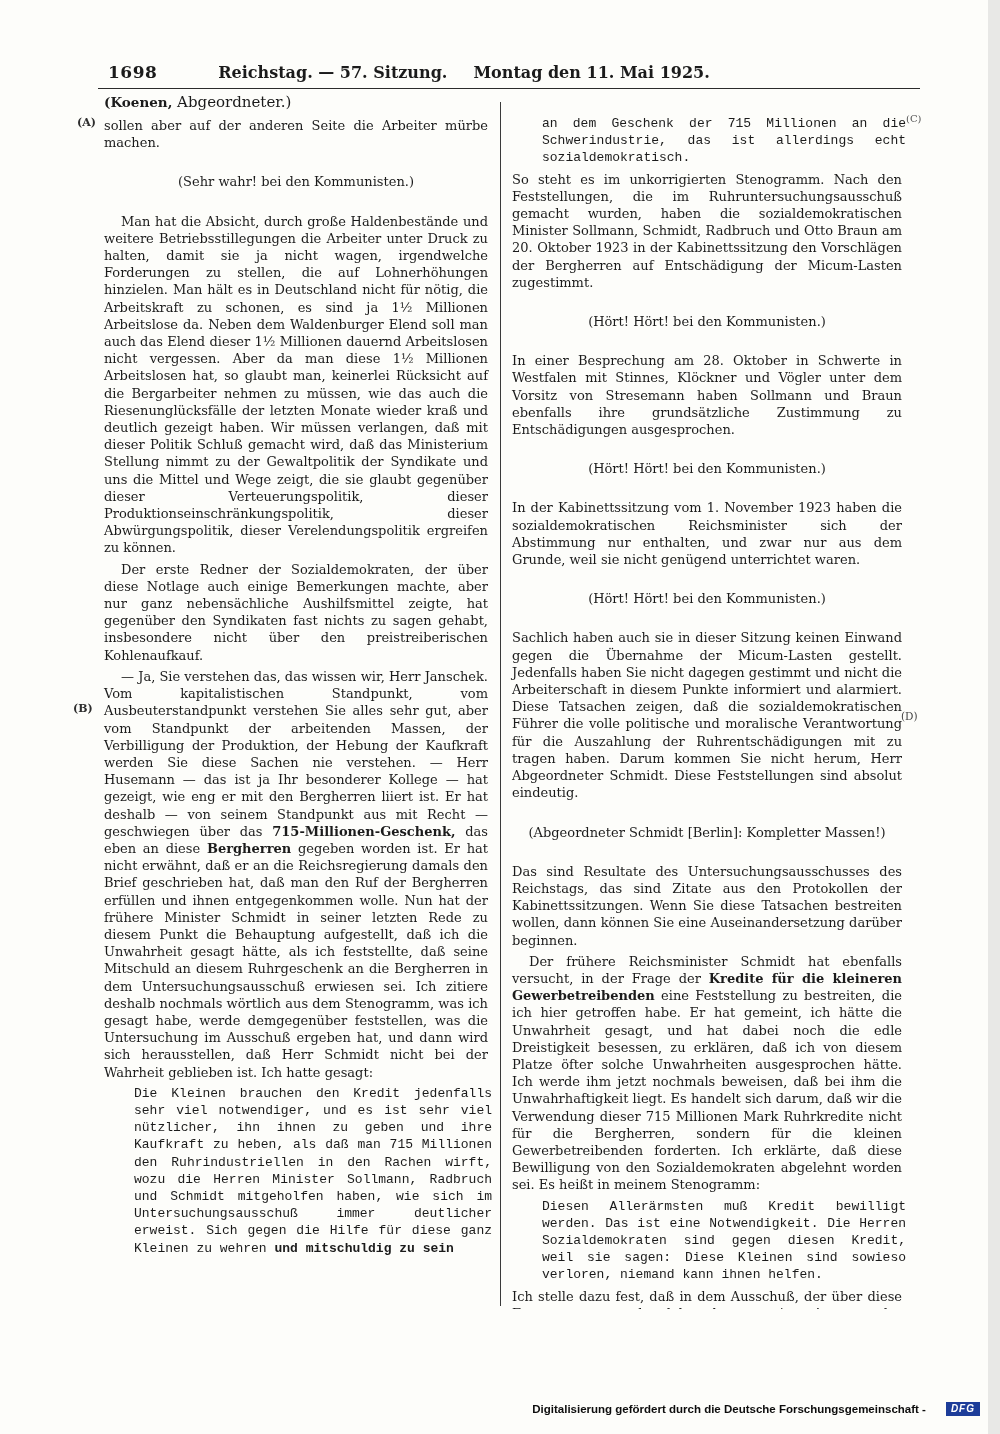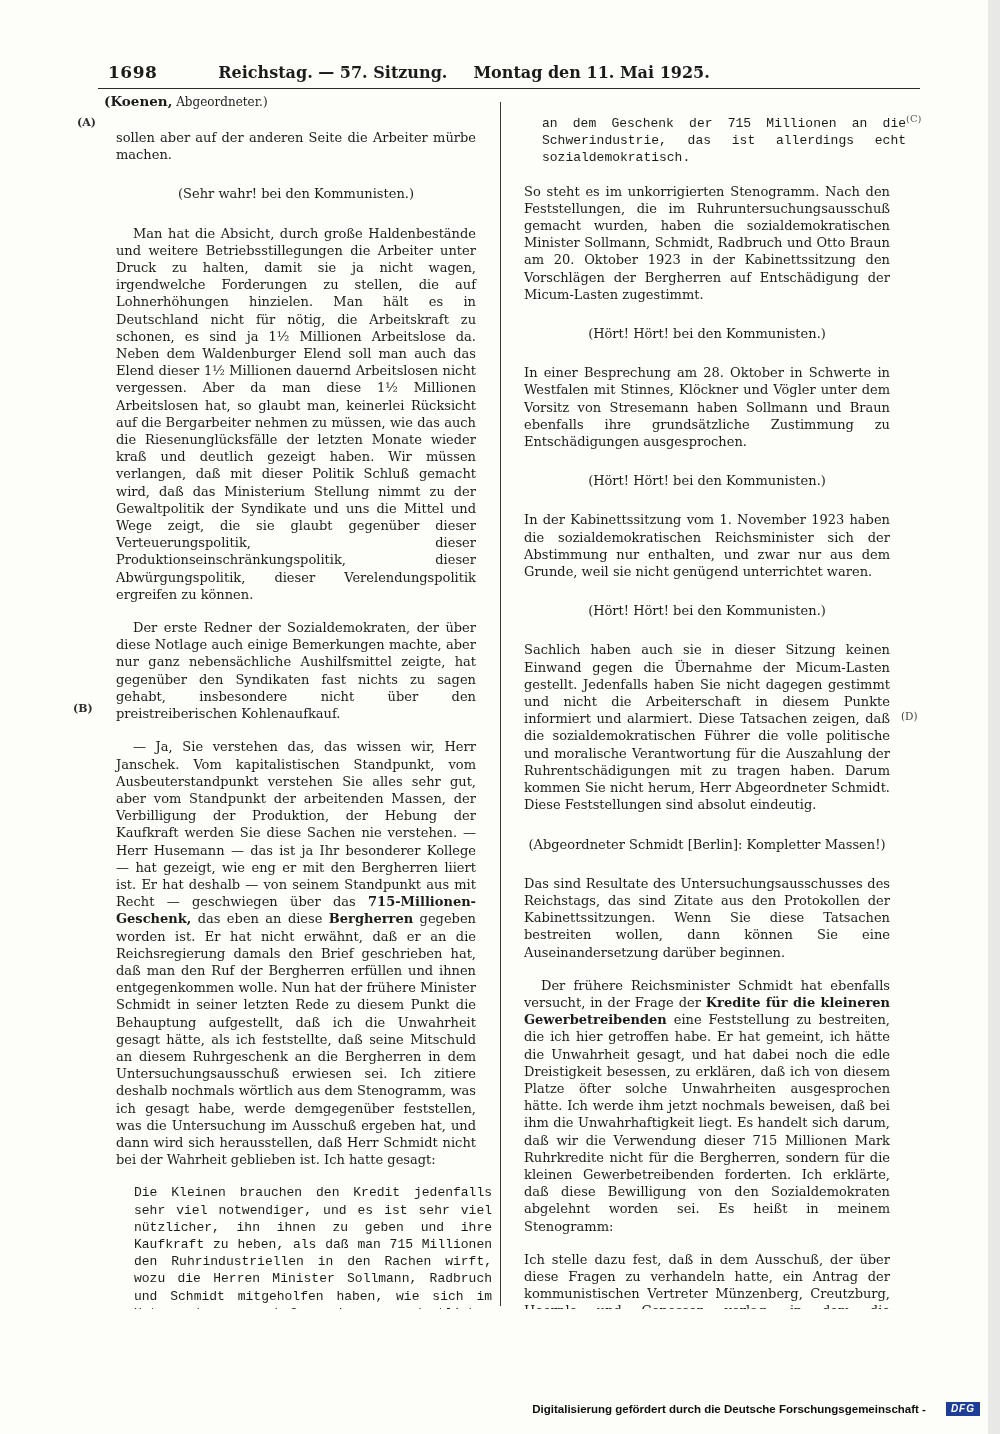--- a/index.html
+++ b/index.html
@@ -20,21 +20,21 @@
     position:absolute;left:0;right:60px;top:63px;
     text-align:center;font-size:16px;font-weight:bold;
   }
   .hdate{margin-left:26px;}
   .hrule{
     position:absolute;left:98px;top:88px;width:822px;height:0;
     border-top:1.6px solid #2b2b2b;
   }
   .speaker{position:absolute;left:104px;top:93px;font-size:13.5px;}
   .speaker .sp-name{font-weight:bold;}
-  .speaker .sp-role{font-size:12px;}
+  .speaker .sp-role{font-size:15px;}
   
   .marker{
     position:absolute;font-size:11px;font-weight:bold;color:#2e2e2e;
     font-family:"DejaVu Serif",serif;
   }
   #mA{left:77px;top:116px;}
   #mB{left:73px;top:702px;}
   #mC{left:906px;top:113px;font-weight:normal;font-size:10px;color:#555;}
   #mD{left:901px;top:710px;font-weight:normal;font-size:10.5px;color:#444;}
   
@@ -42,21 +42,21 @@
     position:absolute;top:113px;height:1196px;overflow:hidden;
     font-size:13px;line-height:17.2px;
     text-align:justify;
   }
   .col-left{left:100px;width:392px;}
   .col-right{left:508px;width:398px;}
   .divider{
     position:absolute;left:500px;top:102px;width:0;height:1204px;
     border-left:1.3px solid #3a3a3a;
   }
-  .para{margin:16px;}
+  .para{margin:4px;}
   .para.indent{text-indent:17px;}
   .para.flush{text-indent:0;}
   .para.center{text-align:center;text-indent:0;margin:22px 0;}
   .para.quote{margin:2px 0 2px 34px;font-family:Liberation Mono, monospace;}
   .b{font-weight:bold;}
   
   .footer{
     position:absolute;right:8px;top:1402px;
     font-family:"Liberation Sans","DejaVu Sans",sans-serif;
     font-size:11.5px;font-weight:bold;color:#0d0d0d;
@@ -105,20 +105,21 @@
       <p class="para flush"><span>So steht es im unkorrigierten Stenogramm. Nach den Feststellungen, die im Ruhruntersuchungsausschuß gemacht wurden, haben die sozialdemokratischen Minister Sollmann, Schmidt, Radbruch und Otto Braun am 20. Oktober 1923 in der Kabinettssitzung den Vorschlägen der Bergherren auf Entschädigung der Micum-Lasten zugestimmt.</span></p>
       <p class="para center"><span>(Hört! Hört! bei den Kommunisten.)</span></p>
       <p class="para flush"><span>In einer Besprechung am 28. Oktober in Schwerte in Westfalen mit Stinnes, Klöckner und Vögler unter dem Vorsitz von Stresemann haben Sollmann und Braun ebenfalls ihre grundsätzliche Zustimmung zu Entschädigungen ausgesprochen.</span></p>
       <p class="para center"><span>(Hört! Hört! bei den Kommunisten.)</span></p>
       <p class="para flush"><span>In der Kabinettssitzung vom 1. November 1923 haben die sozialdemokratischen Reichsminister sich der Abstimmung nur enthalten, und zwar nur aus dem Grunde, weil sie nicht genügend unterrichtet waren.</span></p>
       <p class="para center"><span>(Hört! Hört! bei den Kommunisten.)</span></p>
       <p class="para flush"><span>Sachlich haben auch sie in dieser Sitzung keinen Einwand gegen die Übernahme der Micum-Lasten gestellt. Jedenfalls haben Sie nicht dagegen gestimmt und nicht die Arbeiterschaft in diesem Punkte informiert und alarmiert. Diese Tatsachen zeigen, daß die sozialdemokratischen Führer die volle politische und moralische Verantwortung für die Auszahlung der Ruhrentschädigungen mit zu tragen haben. Darum kommen Sie nicht herum, Herr Abgeordneter Schmidt. Diese Feststellungen sind absolut eindeutig.</span></p>
       <p class="para center"><span>(Abgeordneter Schmidt [Berlin]: Kompletter Massen!)</span></p>
       <p class="para flush"><span>Das sind Resultate des Untersuchungsausschusses des Reichstags, das sind Zitate aus den Protokollen der Kabinettssitzungen. Wenn Sie diese Tatsachen bestreiten wollen, dann können Sie eine Auseinandersetzung darüber beginnen.</span></p>
       <p class="para indent"><span>Der frühere Reichsminister Schmidt hat ebenfalls versucht, in der Frage der </span><span class="b">Kredite für die kleineren Gewerbetreibenden</span><span> eine Feststellung zu bestreiten, die ich hier getroffen habe. Er hat gemeint, ich hätte die Unwahrheit gesagt, und hat dabei noch die edle Dreistigkeit besessen, zu erklären, daß ich von diesem Platze öfter solche Unwahrheiten ausgesprochen hätte. Ich werde ihm jetzt nochmals beweisen, daß bei ihm die Unwahrhaftigkeit liegt. Es handelt sich darum, daß wir die Verwendung dieser 715 Millionen Mark Ruhrkredite nicht für die Bergherren, sondern für die kleinen Gewerbetreibenden forderten. Ich erklärte, daß diese Bewilligung von den Sozialdemokraten abgelehnt worden sei. Es heißt in meinem Stenogramm:</span></p>
+      <p class="para quote"><span>Diesen Allerärmsten muß Kredit bewilligt werden. Das ist eine Notwendigkeit. Die Herren Sozialdemokraten sind gegen diesen Kredit, weil sie sagen: Diese Kleinen sind sowieso verloren, niemand kann ihnen helfen.</span></p>
       <p class="para flush"><span>Ich stelle dazu fest, daß in dem Ausschuß, der über diese Fragen zu verhandeln hatte, ein Antrag der kommunistischen Vertreter Münzenberg, Creutzburg, Hoernle und Genossen vorlag, in dem die Reichsregierung aufgefordert wurde, kleinen Handwerkern, Kaufleuten,</span></p>
     </div>
 
   <div class="footer">
     <span>Digitalisierung gefördert durch die Deutsche Forschungsgemeinschaft -</span>
     <span class="dfg" style="background: rgb(29, 61, 153);">DFG</span>
   </div>
 
 </div>
 

